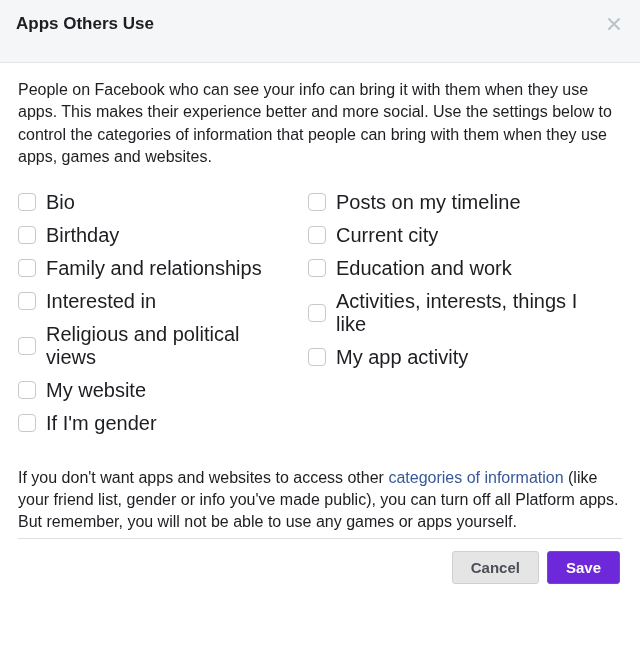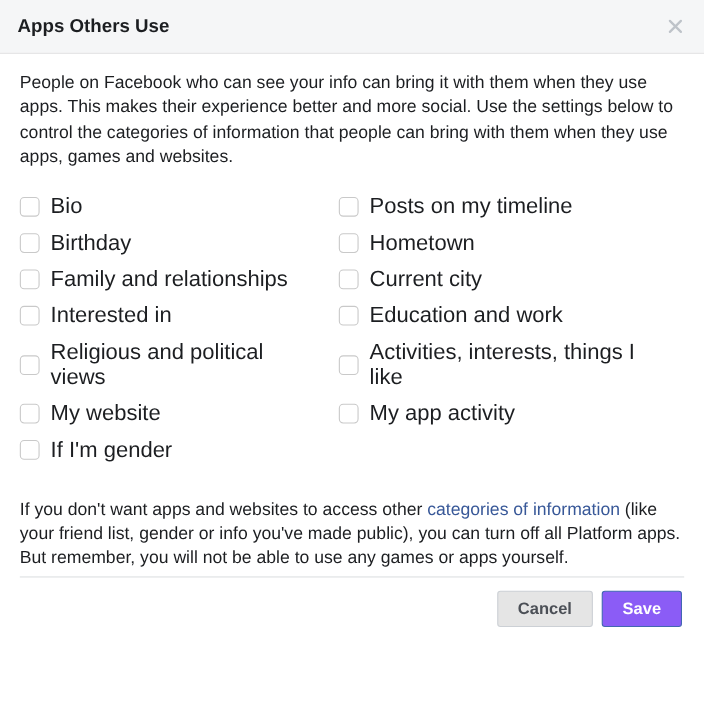--- a/index.html
+++ b/index.html
@@ -9,21 +9,21 @@
       width: 640px;
       color: #1c1e21;
     }
     .dialog {
       width: 640px;
     }
     .header {
       display: flex;
       justify-content: space-between;
       align-items: center;
-      padding: 14px 16px 14px 16px;
+      padding: 14px 16px 28px 16px;
       border-bottom: 1px solid #e5e5e5;
       background: #f5f6f7;
     }
     .title {
       font-size: 17px;
       font-weight: bold;
       color: #1c1e21;
     }
     .close-btn {
       cursor: pointer;
@@ -100,21 +100,21 @@
       border-radius: 3px;
       cursor: pointer;
       border: 1px solid transparent;
     }
     .btn-cancel {
       background: #e5e5e5;
       border: 1px solid #ccd0d5;
       color: #4b4f56;
     }
     .btn-save {
-      background: #8b5cf6;
+      background: #6d28d9;
       border: 1px solid #4267b2;
       color: #fff;
     }
   </style>
 </head>
 <body>
 
 <div class="dialog">
 
   <div class="header">
@@ -162,24 +162,20 @@
         </div>
       </div>
 
       <div class="col col-right">
         <div class="option">
           <div class="checkbox"></div>
           <span class="option-label">Posts on my timeline</span>
         </div>
         <div class="option">
           <div class="checkbox"></div>
-          <span class="option-label">Hometown</span>
-        </div>
-        <div class="option">
-          <div class="checkbox"></div>
           <span class="option-label">Current city</span>
         </div>
         <div class="option">
           <div class="checkbox"></div>
           <span class="option-label">Education and work</span>
         </div>
         <div class="option">
           <div class="checkbox"></div>
           <span class="option-label">Activities, interests, things I like</span>
         </div>

